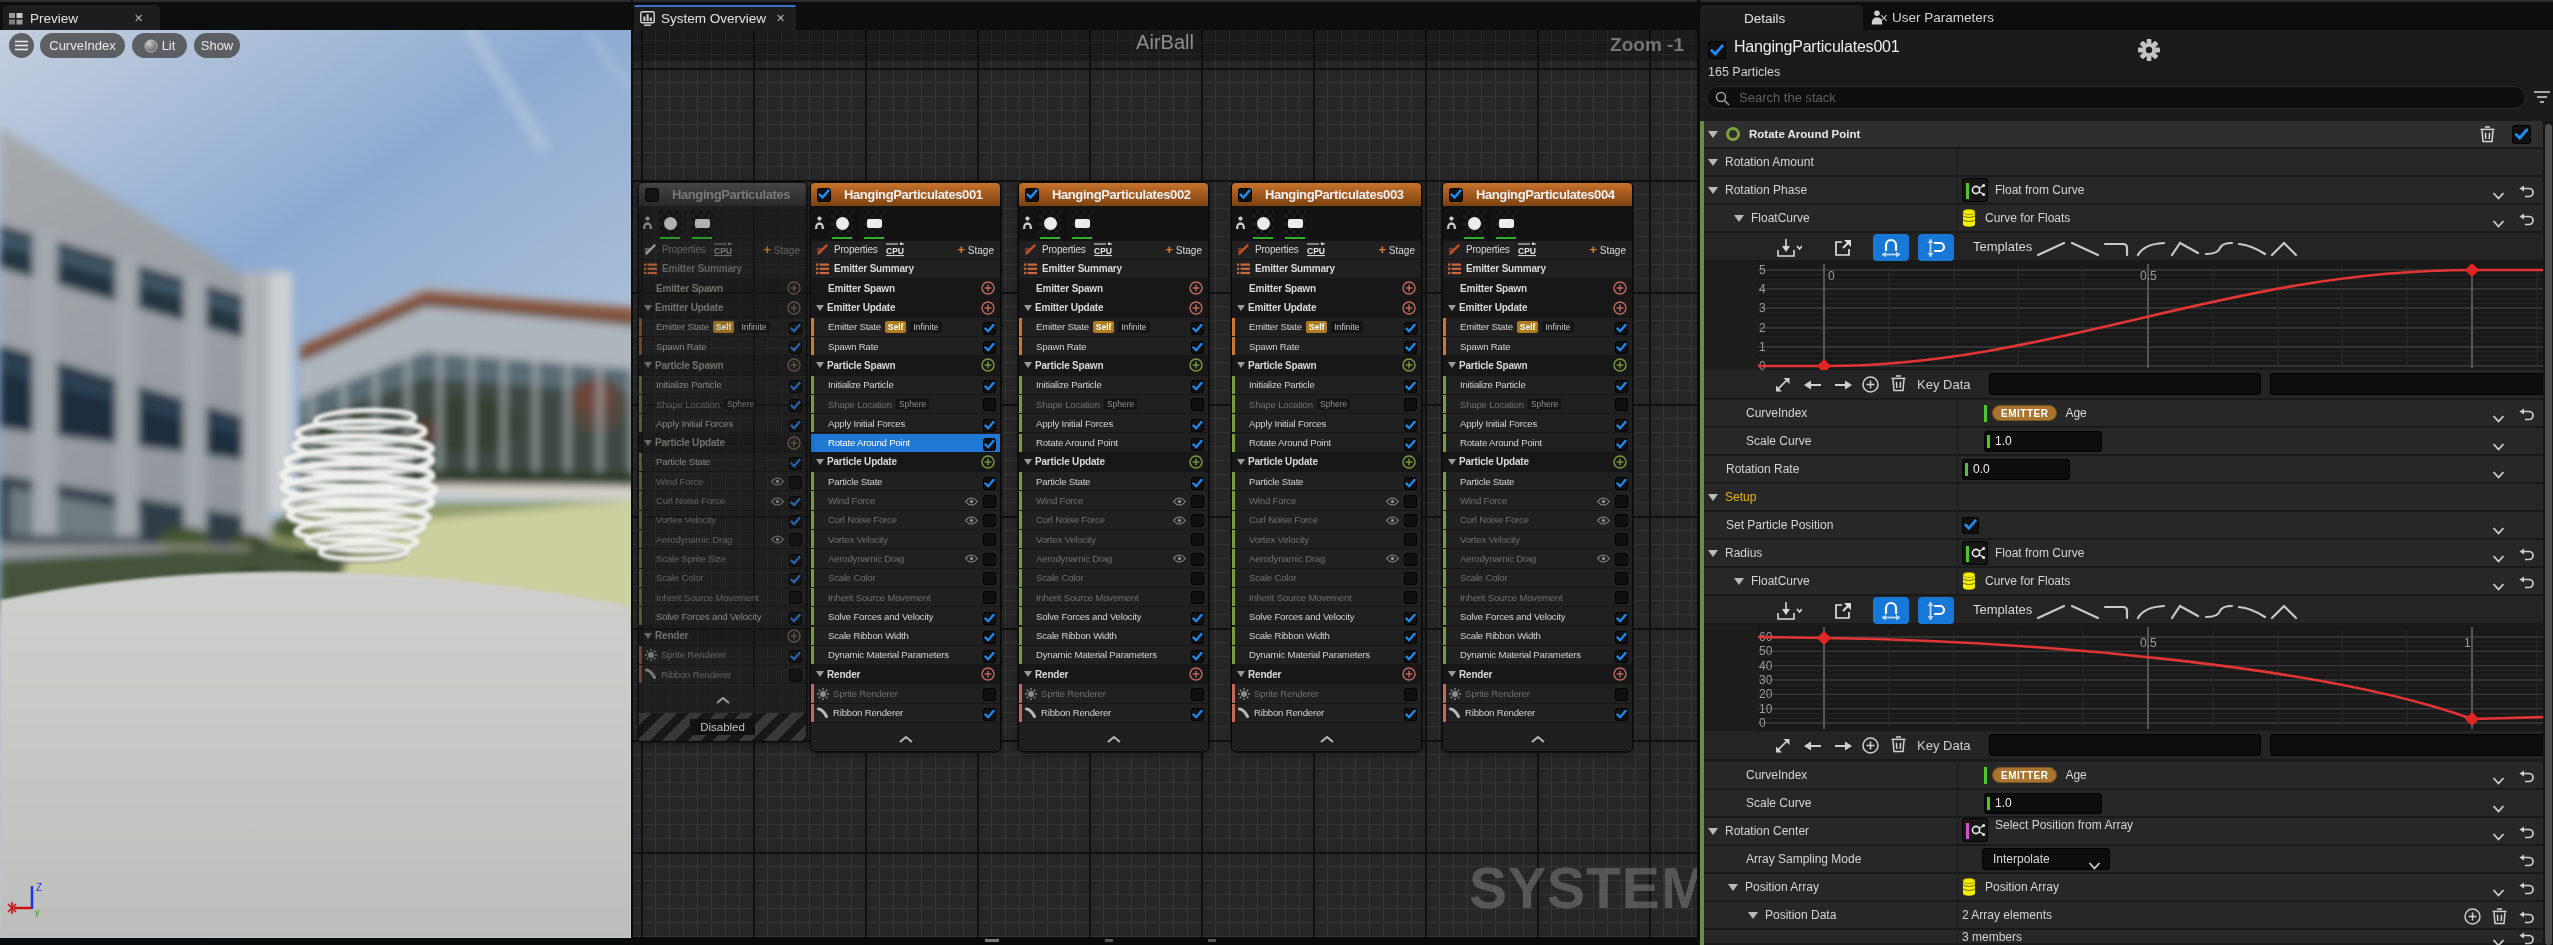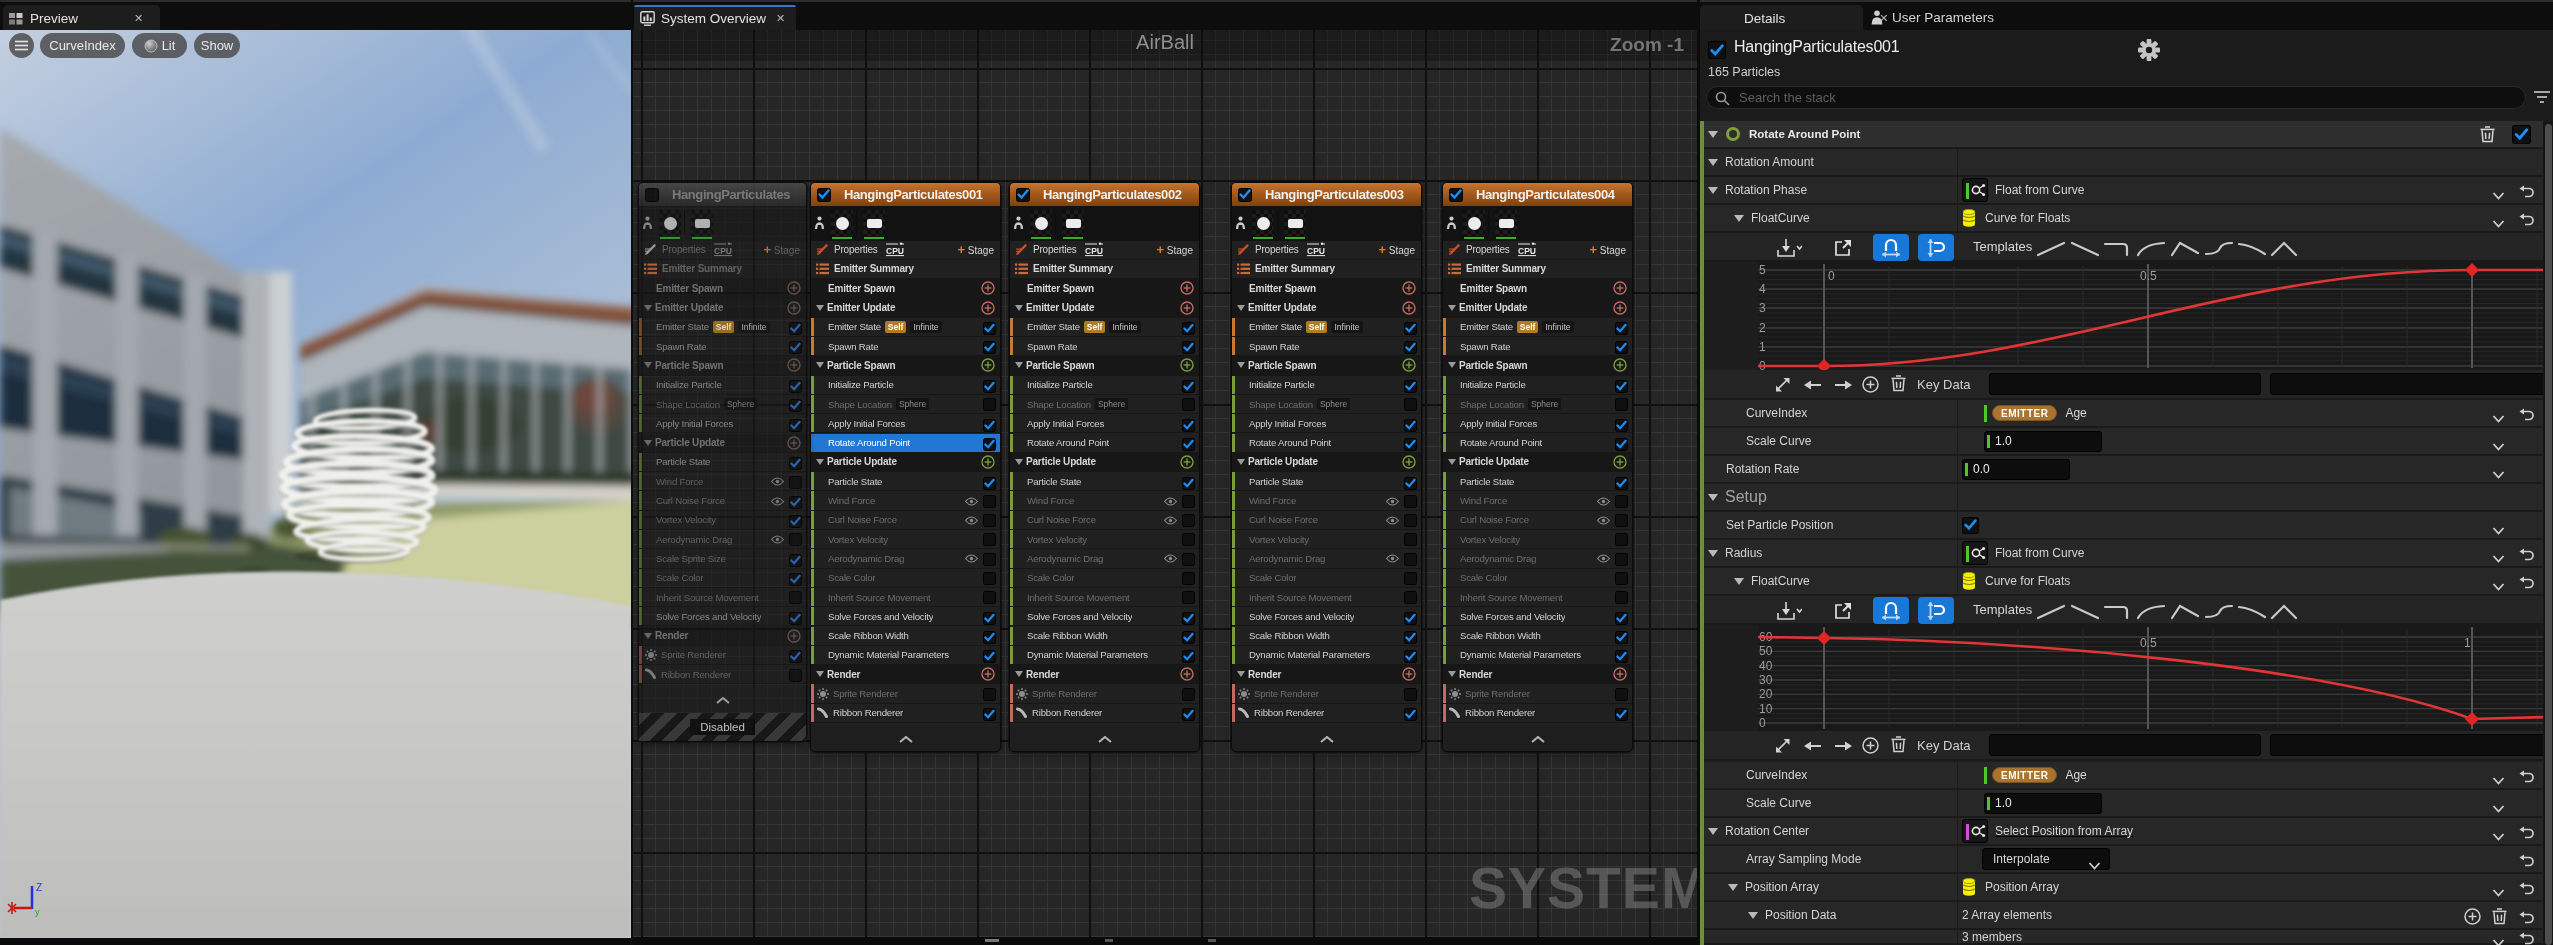--- a/index.html
+++ b/index.html
@@ -756,21 +756,21 @@
                 <path d="M1.5,5.5 L4.5,8.5 L10.5,1.5" fill="none" stroke="#1e8ef5" stroke-width="2.4" stroke-linecap="round"></path>
               </svg>
             </span></span>
         </div>
         <div style="position:absolute;left:0;top:544.0px;width:100%;height:24px;background:rgba(30,30,30,1);border-radius:0 0 4px 4px;display:flex;align-items:center;justify-content:center;">
           <svg width="14" height="7" viewBox="0 0 14 7">
             <path d="M1,6 L7,1 L13,6" fill="none" stroke="#b5b5b5" stroke-width="2"></path>
           </svg>
         </div>
       </div>
-      <div class="card" style="left:377px;top:153px;width:189px;height:568px;background:#202020;">
+      <div class="card" style="left:386px;top:153px;width:189px;height:568px;background:#202020;">
         <div style="position:absolute;left:0;top:0;width:100%;height:23px;background:linear-gradient(180deg,#c8742c,#a65a1e 45%,#7a430f);border-radius:4px 4px 0 0;display:flex;align-items:center;">
           <span class="cb" style="width:14px;height:14px;margin:0 5px 0 6px;">
             <svg width="12" height="11" viewBox="0 0 12 11">
               <path d="M1.5,5.5 L4.5,8.5 L10.5,1.5" fill="none" stroke="#1e8ef5" stroke-width="2.4" stroke-linecap="round"></path>
             </svg>
           </span>
           <span style="font-weight:bold;font-size:13px;letter-spacing:-0.4px;color:#f0f0f0;margin-left:8px;">HangingParticulates002</span>
         </div>
         <div style="position:absolute;left:0;top:23px;width:100%;height:34.5px;background:rgba(18,18,18,1);display:flex;align-items:center;">
           <svg width="11" height="14" viewBox="0 0 11 14" style="margin:0 3px;">
@@ -1915,21 +1915,21 @@
           </span>
         </div>
         <span style="position:absolute;right:38px;top:50%;margin-top:-4px;"><svg width="13" height="8" viewBox="0 0 13 8">
             <path d="M1.5,1 L6.5,6.5 L11.5,1" fill="none" stroke="#cfcfcf" stroke-width="1.8"></path>
           </svg></span>
         <span style="position:absolute;left:253px;top:0;width:1px;height:100%;background:#1a1a1a;"></span>
       </div>
       <div class="drow" style="top:363px;height:28px;background:#272727;">
         <div style="position:absolute;left:4px;top:0;width:249px;height:100%;display:flex;align-items:center;padding-left:0px;">
           <span style="display:inline-block;width:0;height:0;border:5px solid transparent;border-top:7px solid #b9b9b9;border-bottom:none;margin-right:7px;flex:none;"></span>
-          <span style="color:#a3a3a3;font-size:16px;white-space:nowrap;text-align:center;">Setup</span>
+          <span style="color:#eab308;font-size:12px;white-space:nowrap;text-align:center;">Setup</span>
         </div>
         <div style="position:absolute;left:258px;top:0;right:10px;height:100%;display:flex;align-items:center;"></div>
         <span style="position:absolute;left:253px;top:0;width:1px;height:100%;background:#1a1a1a;"></span>
       </div>
       <div class="drow" style="top:391px;height:28px;background:#272727;">
         <div style="position:absolute;left:4px;top:0;width:249px;height:100%;display:flex;align-items:center;padding-left:18px;">
           <span style="color:#d4d4d4;font-size:12px;white-space:nowrap;">Set Particle Position</span>
         </div>
         <div style="position:absolute;left:258px;top:0;right:10px;height:100%;display:flex;align-items:center;">
           <span class="cb" style="width:17px;height:17px;">
@@ -2180,21 +2180,21 @@
         <span style="position:absolute;right:38px;top:50%;margin-top:-4px;"><svg width="13" height="8" viewBox="0 0 13 8">
             <path d="M1.5,1 L6.5,6.5 L11.5,1" fill="none" stroke="#cfcfcf" stroke-width="1.8"></path>
           </svg></span>
         <span style="position:absolute;left:253px;top:0;width:1px;height:100%;background:#1a1a1a;"></span>
       </div>
       <div class="drow" style="top:697px;height:28px;background:#272727;">
         <div style="position:absolute;left:4px;top:0;width:249px;height:100%;display:flex;align-items:center;padding-left:0px;">
           <span style="display:inline-block;width:0;height:0;border:5px solid transparent;border-top:7px solid #b9b9b9;border-bottom:none;margin-right:7px;flex:none;"></span>
           <span style="color:#d4d4d4;font-size:12px;white-space:nowrap;">Rotation Center</span>
         </div>
-        <div style="position:absolute;left:258px;top:0;right:10px;height:100%;display:flex;align-items:center;text-decoration:underline;">
+        <div style="position:absolute;left:258px;top:0;right:10px;height:100%;display:flex;align-items:flex-start;">
           <span style="display:inline-flex;width:26px;height:24px;background:#161616;border:1px solid #000;border-radius:3px;align-items:center;margin-right:7px;flex:none;position:relative;">
             <span style="position:absolute;left:3px;top:4px;width:3px;height:16px;background:#d24fd2;"></span>
             <svg width="16" height="16" viewBox="0 0 16 16" style="margin-left:7px;">
               <circle cx="6" cy="8" r="3.6" fill="none" stroke="#e8e8e8" stroke-width="1.6"></circle>
               <line x1="9" y1="6.5" x2="13" y2="4" stroke="#e8e8e8" stroke-width="1.3"></line>
               <line x1="9" y1="9.5" x2="13" y2="12" stroke="#e8e8e8" stroke-width="1.3"></line>
               <circle cx="13.6" cy="3.6" r="1.5" fill="#e8e8e8"></circle>
               <circle cx="13.6" cy="12.4" r="1.5" fill="#e8e8e8"></circle>
             </svg>
           </span>

